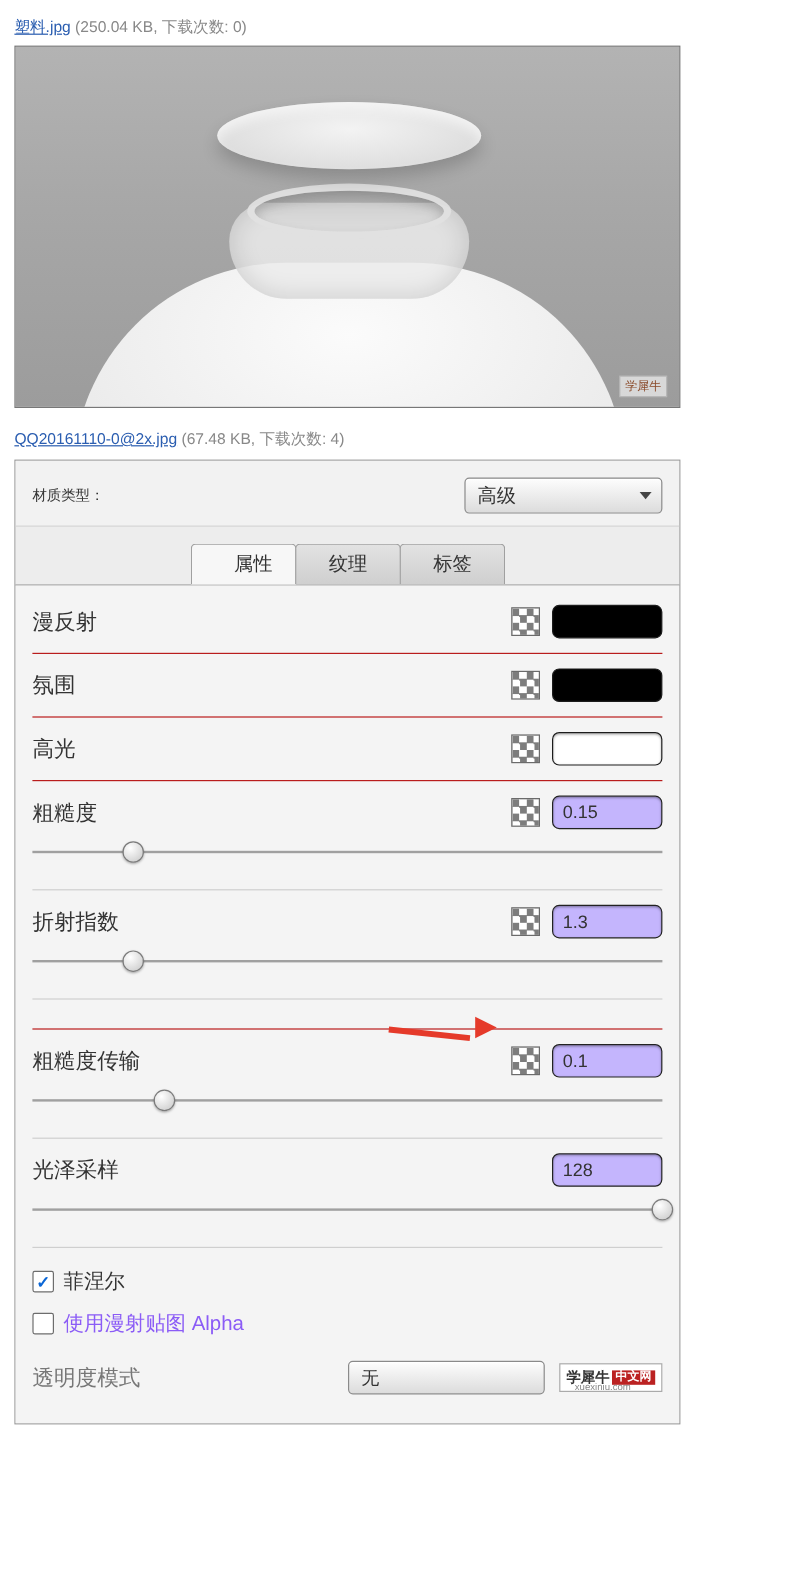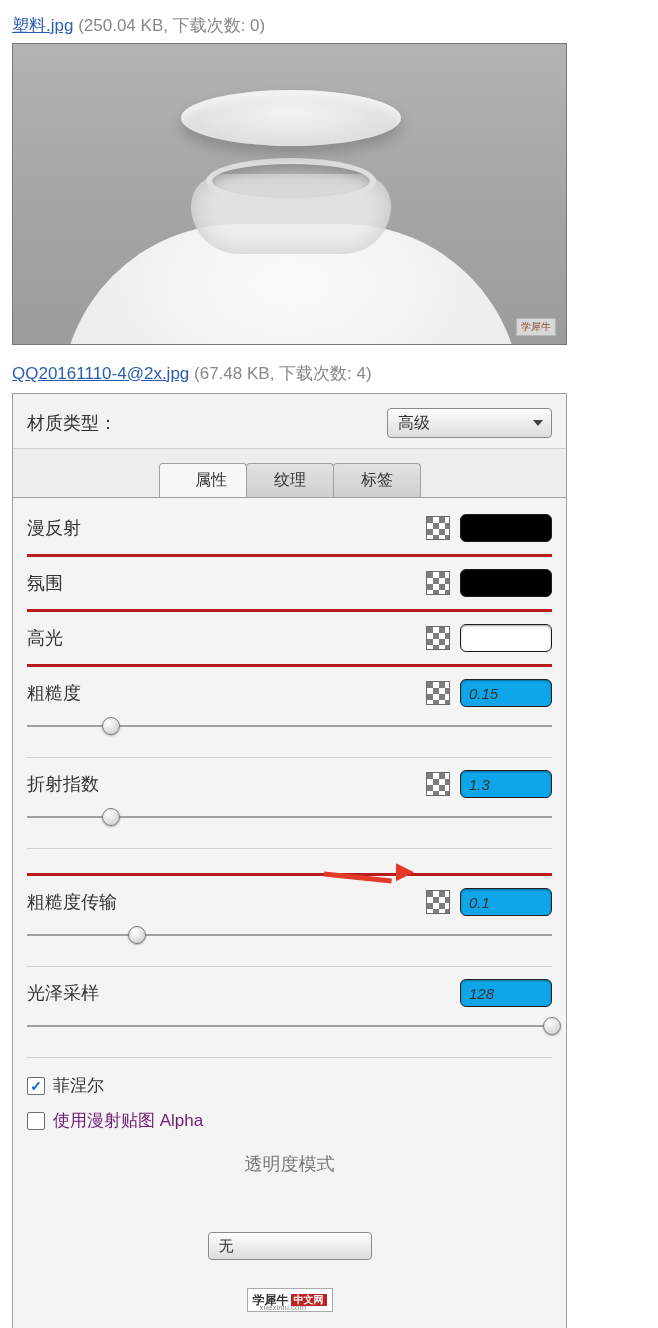--- a/index.html
+++ b/index.html
@@ -7,21 +7,21 @@
     margin: 0;
     padding: 12px;
     font-family: "Microsoft YaHei", "PingFang SC", Arial, sans-serif;
     background: #ffffff;
     font-size: 13px;
     color: #333;
     width: 658px;
   }
 
   
-  .att-meta { margin: 2px 0 6px 0; font-size: 17px; color: #888; }
+  .att-meta { margin: 2px 0 6px 0; font-size: 13px; color: #888; }
   .att-meta a { color: #2a5db0; text-decoration: underline; }
 
   
   .render-box {
     width: 555px;
     height: 302px;
     border: 1px solid #777;
     background: linear-gradient(#b3b3b3 0%, #a7a7a7 45%, #9c9c9c 100%);
     position: relative;
     overflow: hidden;
@@ -72,21 +72,21 @@
     border: 1px solid #9e9e9e;
     background: #efefef;
   }
   .mat-row1 {
     display: flex; align-items: center;
     padding: 14px 14px 10px 14px;
     border-bottom: 1px solid #d0d0d0;
     background: #f2f2f2;
     gap: 10px;
   }
-  .mat-label { font-size: 18px; font-weight: 500; flex: 0 0 auto; }
+  .mat-label { font-size: 12px; font-weight: 500; flex: 0 0 auto; }
   .mat-row1 .spacer { flex: 1; }
   .dropdown {
     width: 165px; height: 30px;
     border: 1px solid #8a8a8a; border-radius: 4px;
     background: linear-gradient(#fdfdfd,#dcdcdc);
     display: flex; align-items: center; padding: 0 10px;
     font-size: 16px; position: relative;
     box-shadow: inset 0 1px 0 #fff;
   }
   .dropdown .arrow {
@@ -141,41 +141,41 @@
     border-radius: 6px;
     border: 1.5px solid #1c1c1c;
     box-shadow: inset 0 1px 2px rgba(0,0,0,0.35);
     display: flex; align-items: center; padding: 0 8px;
     font-size: 15px;
   }
   .swatch.black { background: #000; }
   .swatch.white { background: #fff; }
   .swatch.light { background: #f7f7f7; border-color:#888;}
   .swatch.grey  { background: #8f8f8f; }
-  .numbox { background: #0ea5e9; border-color: #222; font-style: italic; }
+  .numbox { background: #c4b5fd; border-color: #222; }
 
   
   .slider {
     margin-top: 10px;
     height: 18px;
     position: relative;
   }
   .slider .track {
     position: absolute; left: 0; right: 0; top: 50%;
     height: 2px; background: #a0a0a0; transform: translateY(-50%);
   }
   .slider .thumb {
     position: absolute; top: 50%; transform: translate(-50%,-50%);
     width: 18px; height: 18px; border-radius: 50%;
     background: radial-gradient(circle at 35% 30%, #fff, #c6c6c6);
     border: 1px solid #7b7b7b;
     box-shadow: 0 1px 2px rgba(0,0,0,0.3);
   }
   .row-sep { border-bottom: 1px solid #cfcfcf; padding-bottom: 22px; }
-  .prow.noslider { padding-bottom: 12px; border-bottom: 3px solid #b91c1c; }
+  .prow.noslider { padding-bottom: 12px; border-bottom: 1px solid #b91c1c; }
 
   
   .red-arrow {
     position: absolute; top: 14px; right: 138px;
     width: 90px; height: 22px;
   }
   .red-arrow .shaft {
     position: absolute; left: 0; top: 50%; width: 68px; height: 5px;
     background: #e53a2a; transform: translateY(-50%) rotate(6deg);
     transform-origin: left center;
@@ -188,24 +188,24 @@
     border-left: 18px solid #e53a2a;
   }
 
   .checks { padding: 10px 0 6px 0; }
   .chkline { display: flex; align-items: center; gap: 8px; padding: 6px 0; font-size: 17px; }
   .chkbox {
     width: 18px; height: 18px; border: 1.5px solid #6d6d6d; border-radius: 2px;
     background: #fff; display: flex; align-items: center; justify-content: center;
     font-size: 14px; color: #0a66d6; font-weight: 700;
   }
-  .chkline.muted { color: #701a75; }
+  .chkline.muted { color: #8b5cf6; }
 
   .moderow {
-    display: flex; align-items: center; padding: 8px 0 14px 0; gap: 28px; flex-direction: column;
+    display: flex; align-items: center; padding: 8px 0 14px 0; gap: 12px;
   }
   .moderow .mlabel { font-size: 18px; font-weight: 500; color:#777; }
   .moderow .spacer { flex: 1; }
   .dropdown.small { width: 164px; height: 28px; font-size:15px; }
   .logo {
     width: 86px; height: 24px; display: inline-flex; align-items: center; justify-content: center;
     background: #fff; border: 1px solid #aaa; position: relative;
     font-size: 12px; font-weight: 700; color:#333; gap:2px;
   }
   .logo .red { background:#b22; color:#fff; padding:1px 3px; font-size:10px; line-height:1; }
@@ -228,21 +228,21 @@
   <div class="bottle-neck"></div>
   <div class="bottle-rim"></div>
   <div class="bottle-cap"></div>
   <div class="watermark">学犀牛</div>
 </div>
 
 <br>
 
 
 <div class="att-meta">
-  <a href="#">QQ20161110-4@2x.jpg</a>
+  <a href="#">QQ20161110-0@2x.jpg</a>
   <span>(67.48 KB, 下载次数: 4)</span>
 </div>
 
 
 <div class="panel">
 
   <div class="mat-row1">
     <span class="mat-label">材质类型：</span>
     <span class="spacer"></span>
     <div class="dropdown">

